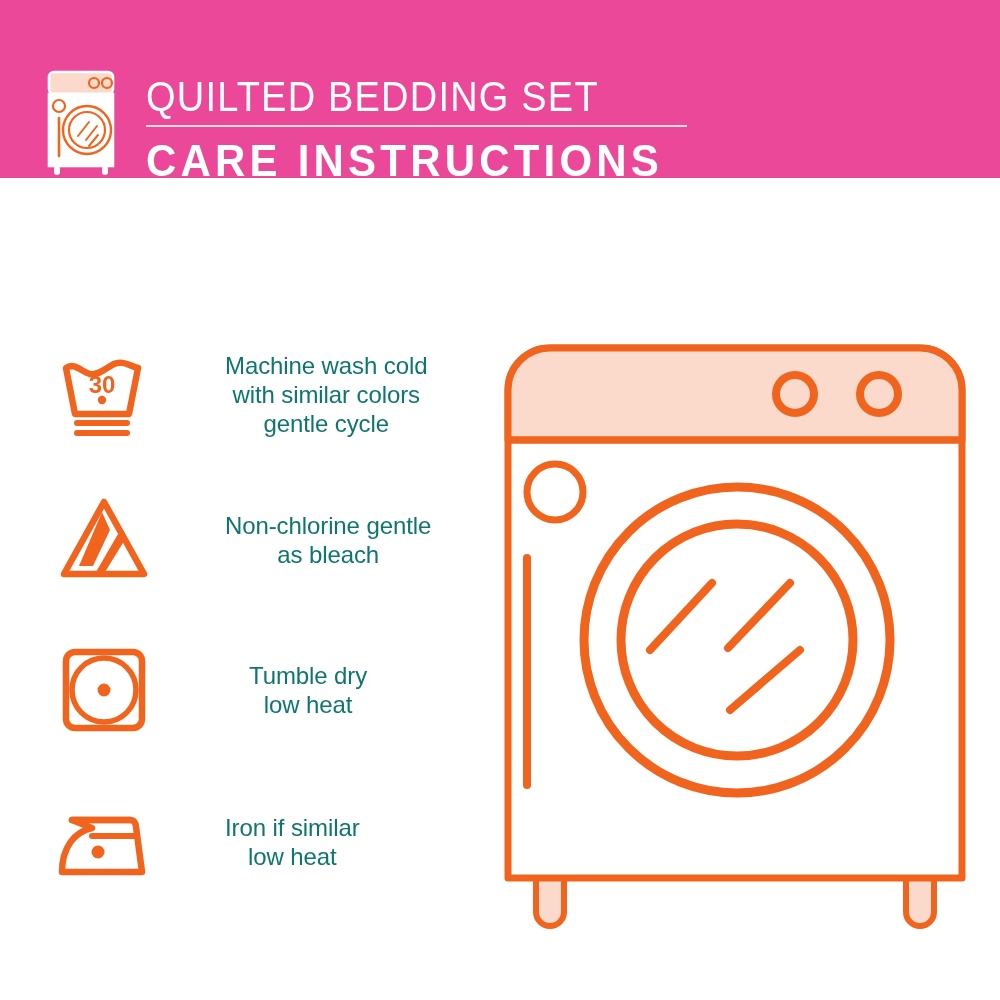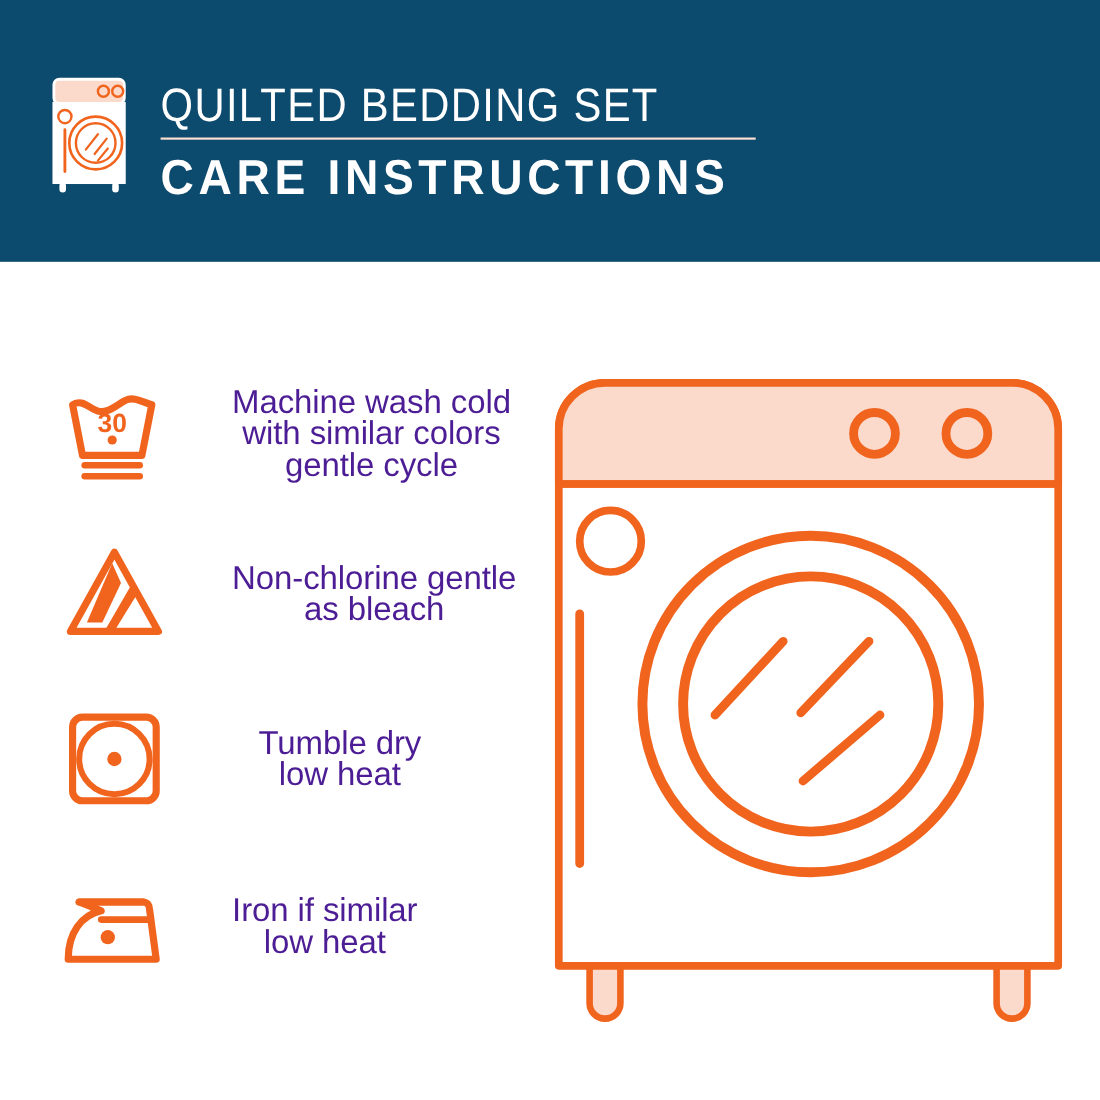--- a/index.html
+++ b/index.html
@@ -13,22 +13,22 @@
     font-family: "Liberation Sans", sans-serif;
     overflow: hidden;
     position: relative;
   }
 
   
   .header {
     position: absolute;
     left: 0; top: 0;
     width: 1000px;
-    height: 238px;
-    background: #0c4a6e;
+    height: 178px;
+    background: #ec4899;
   }
   .header-logo {
     position: absolute;
     left: 45px;
     top: 68px;
     width: 72px;
     height: 110px;
   }
   .header-text {
     position: absolute;
@@ -82,23 +82,23 @@
   }
   .care-item .sym {
     width: 104px;
     height: 104px;
     flex: 0 0 104px;
     display: flex;
     align-items: center;
     justify-content: center;
   }
   .care-item .txt {
-    margin-left: 55px;
-    color: #4c1d95;
-    font-size: 30px;
+    margin-left: 69px;
+    color: #0f766e;
+    font-size: 24px;
     line-height: 29px;
     font-weight: 500;
     letter-spacing: -0.1px;
   }
   .care-item .txt div { white-space: nowrap; }
 
   #care-0 { top: 104px; }
   #care-1 { top: 250px; }
   #care-2 { top: 400px; gap: 24px; }
   #care-3 { top: 552px; }

